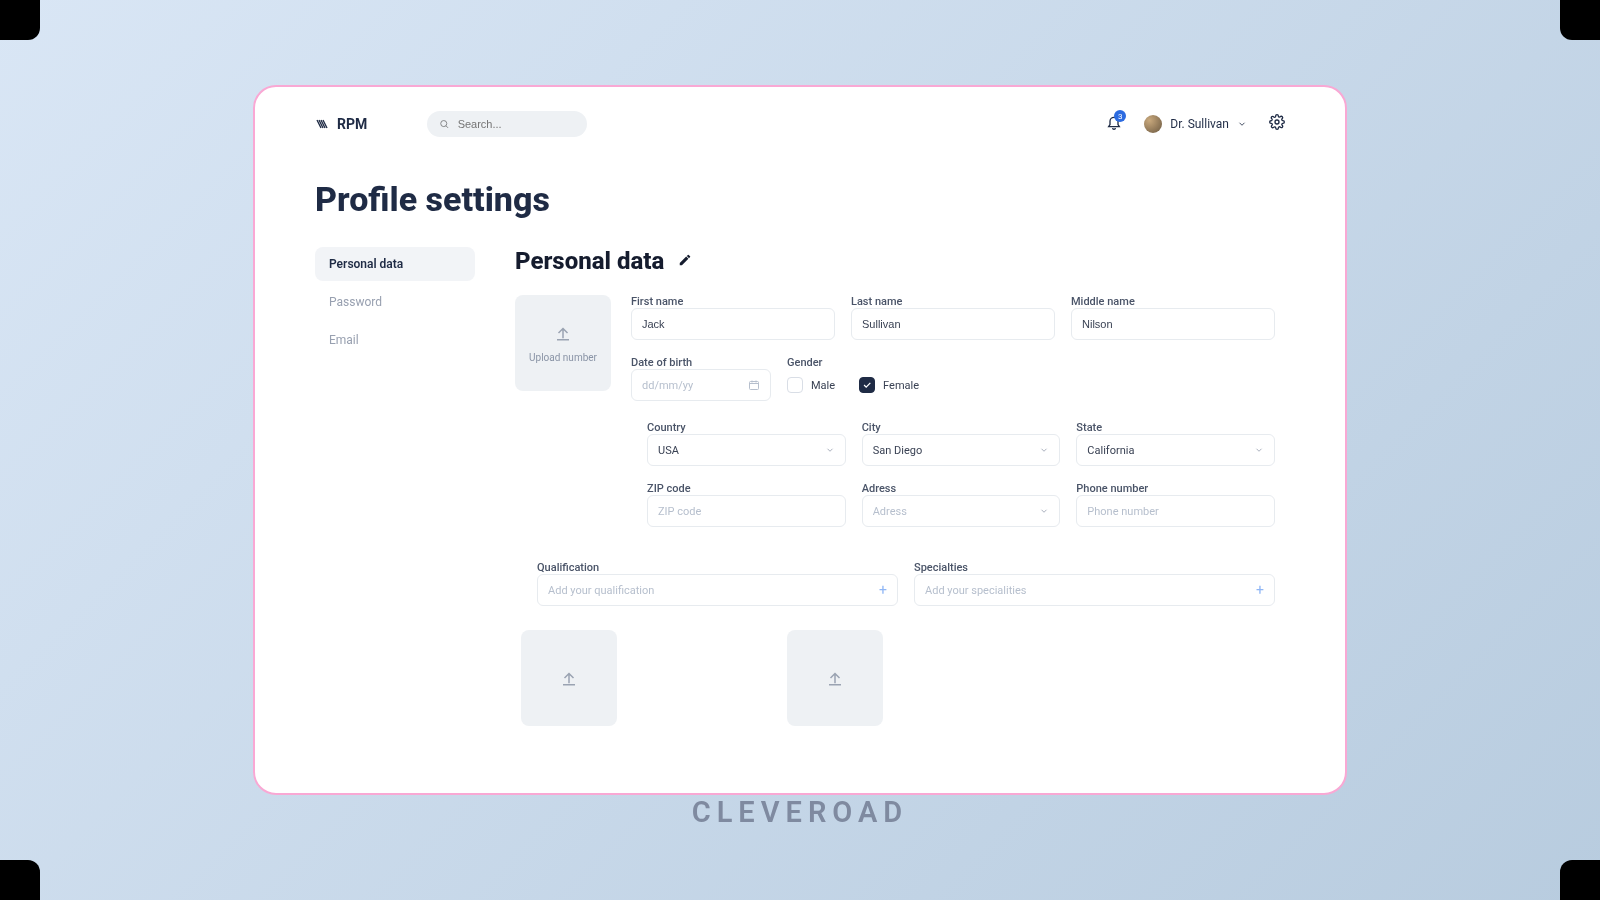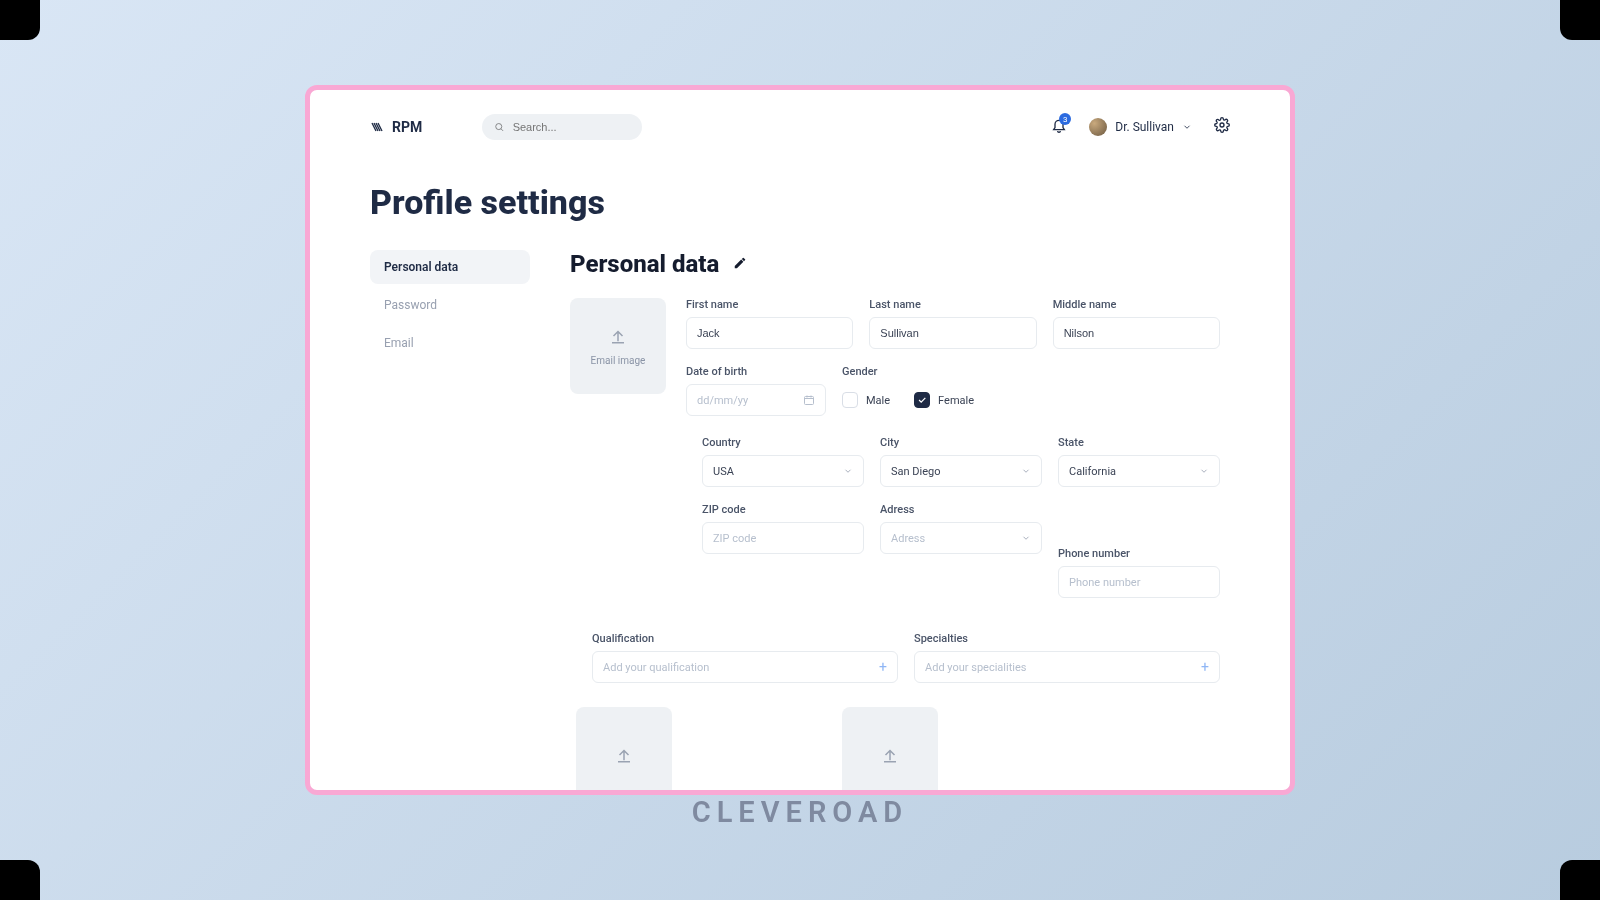--- a/index.html
+++ b/index.html
@@ -14,25 +14,25 @@
     padding-top: 85px;
     position: relative;
   }
   .corner { position: absolute; width: 40px; height: 40px; background: #000; }
   .corner.tl { top: 0; left: 0; border-radius: 0 0 12px 0; }
   .corner.tr { top: 0; right: 0; border-radius: 0 0 0 12px; }
   .corner.bl { bottom: 0; left: 0; border-radius: 0 12px 0 0; }
   .corner.br { bottom: 0; right: 0; border-radius: 12px 0 0 0; }
 
   .device {
-    width: 990px;
+    width: 1094px;
     height: 710px;
     background: #fff;
-    border: 5px solid #f9a8d4;
-    border-radius: 12px;
+    border: 2px solid #f9a8d4;
+    border-radius: 23px;
     overflow: hidden;
     position: relative;
   }
   .screen {
     width: 100%;
     height: 100%;
     overflow: hidden;
     padding: 22px 60px 0 60px;
   }
 
@@ -62,21 +62,21 @@
   .section-title { font-size:24px; font-weight:800; color:#151c2e; }
   .edit-icon svg { width:14px; height:14px; color:#151c2e; }
 
   .personal-grid { display:flex; gap: 20px; }
   .upload-box { width: 96px; height: 96px; background:#eef1f4; border-radius:8px; display:flex; flex-direction:column; align-items:center; justify-content:center; gap:10px; color:#9aa3b2; }
   .upload-box svg { width:18px; height:18px; }
   .upload-box .label { font-size:10px; color:#8a94a6; }
 
   .fields { flex:1; display:flex; flex-direction:column; }
   .row { display:flex; gap:16px; margin-bottom: 16px; }
-  .field { display:flex; flex-direction:column; gap:6px; flex:1; }
+  .field { display:flex; flex-direction:column; gap:0; flex:1; }
   .field-label { font-size:11px; color:#4a5468; font-weight:500; }
   .input { height:32px; border:1px solid #e7ebef; border-radius:6px; padding:8px 10px; font-size:11px; color:#3a4254; background:#fff; display:flex; align-items:center; justify-content:space-between; gap:8px; }
   .input input { border:0; outline:0; font-size:11px; color:#3a4254; width:100%; background:transparent; }
   .input .ph { color:#b6bfcd; }
   .input svg.cal { width:12px; height:12px; color:#b6bfcd; }
   .input svg.chev { width:10px; height:10px; color:#98a0b0; }
   .input .plus { color:#8fb6f5; font-size:14px; font-weight:400; }
 
   .gender-row { display:flex; align-items:center; gap:24px; height:32px; }
   .check { display:flex; align-items:center; gap:8px; font-size:11px; color:#3a4254; }
@@ -163,21 +163,21 @@
               </svg>
           </span>
         </div>
 
         <div class="personal-grid">
           <div class="upload-box">
             <svg viewBox="0 0 24 24" fill="none" stroke="currentColor" stroke-width="2">
                 <path d="M12 19V6M6 12l6-6 6 6"></path>
                 <path d="M4 21h16"></path>
               </svg>
-            <div class="label">Email image</div>
+            <div class="label">Upload number</div>
           </div>
 
           <div class="fields">
             <div class="row">
               <div class="field">
                 <div class="field-label">First name</div>
                 <div class="input">
                     <input value="Jack" style="">
                   </div>
               </div>
@@ -268,21 +268,21 @@
           </div>
           <div class="field" style="flex:1;">
             <div class="field-label">Adress</div>
             <div class="input">
               <span class="ph">Adress</span>
               <svg class="chev" viewBox="0 0 24 24" fill="none" stroke="currentColor" stroke-width="2">
                   <path d="M6 9l6 6 6-6"></path>
                 </svg>
             </div>
           </div>
-          <div class="field" style="flex:1;margin-top:44px;">
+          <div class="field" style="flex:1;">
             <div class="field-label">Phone number</div>
             <div class="input">
                 <span class="ph">Phone number</span>
               </div>
           </div>
         </div>
 
         <div class="doctor-section">
 
           <div class="row doctor-row" style="padding-left:6px;margin-left:16px;">

